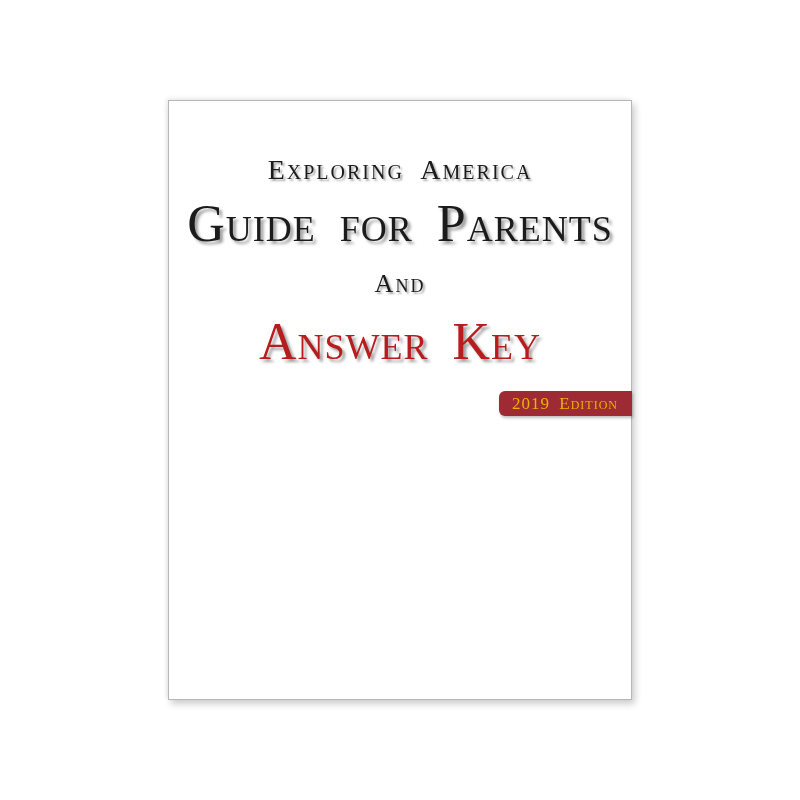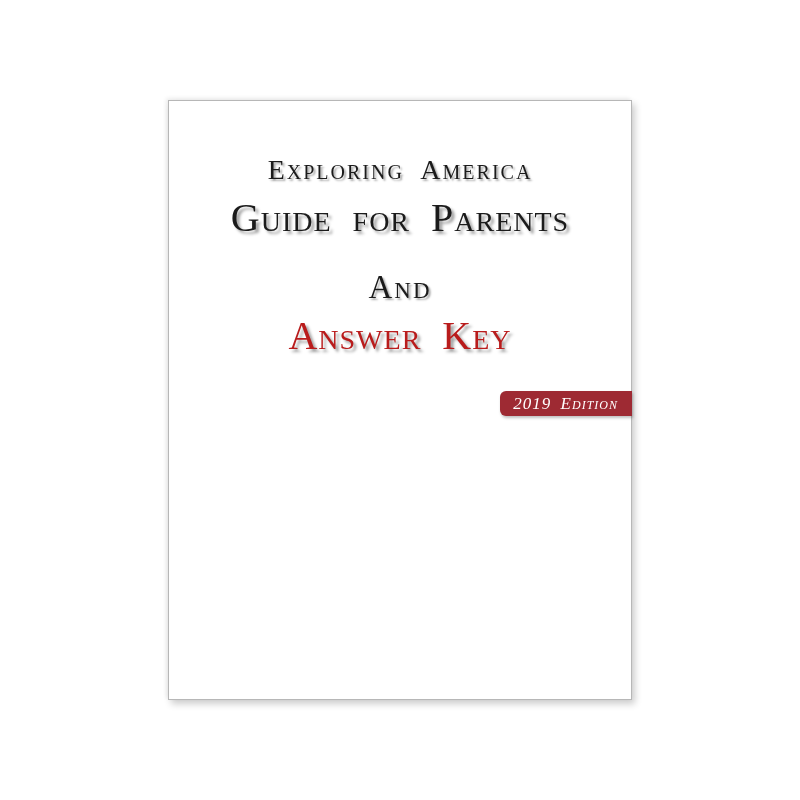--- a/index.html
+++ b/index.html
@@ -45,31 +45,31 @@
 
   .series-title {
     top: 55px;
     font-size: 28px;
     letter-spacing: 2px;
     word-spacing: 9px;
     text-shadow: 2px 2px 2px rgba(0,0,0,0.35);
   }
 
   .main-title {
-    font-size: 40px;
+    font-size: 52px;
     letter-spacing: 1px;
     word-spacing: 10px;
     text-shadow: 3px 3px 3px rgba(0,0,0,0.38);
   }
 
   .main-title-1 { top: 97px; }
 
   .conjunction {
     top: 170px;
-    font-size: 33px;
+    font-size: 26px;
     letter-spacing: 2px;
     text-shadow: 2px 2px 2px rgba(0,0,0,0.35);
   }
 
   .main-title-2 { top: 215px; }
 
   .edition-badge {
     position: absolute;
     right: -1px;
     top: 290px;
@@ -99,17 +99,17 @@
 
     <div class="title-line series-title" style="color: rgb(27, 27, 27);">Exploring America</div>
 
     <div class="title-line main-title main-title-1" style="color: rgb(27, 27, 27);">Guide for Parents</div>
 
     <div class="title-line conjunction" style="color: rgb(27, 27, 27);">And</div>
 
     <div class="title-line main-title main-title-2" style="color: #b91c1c;">Answer Key</div>
 
     <div class="edition-badge" style="background-color: rgb(158, 42, 51);">
-      <span style="color: #ffffff; font-style: italic;">2019 Edition</span>
+      <span style="color: #eab308;">2019 Edition</span>
     </div>
 
   </div>
 </div>
 
 </body></html>

